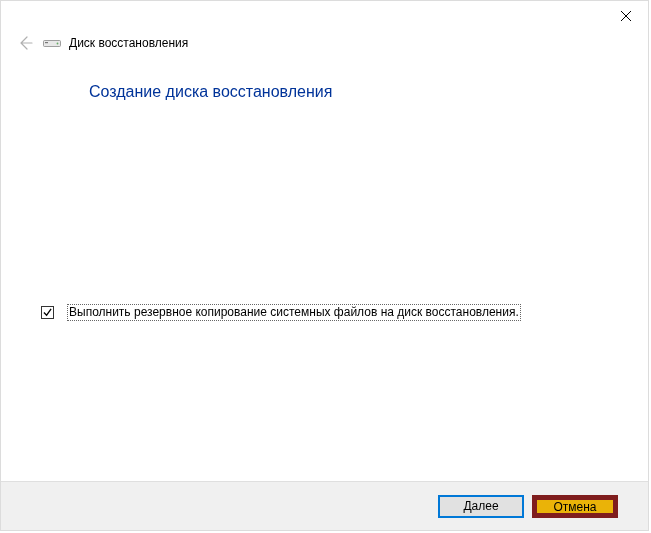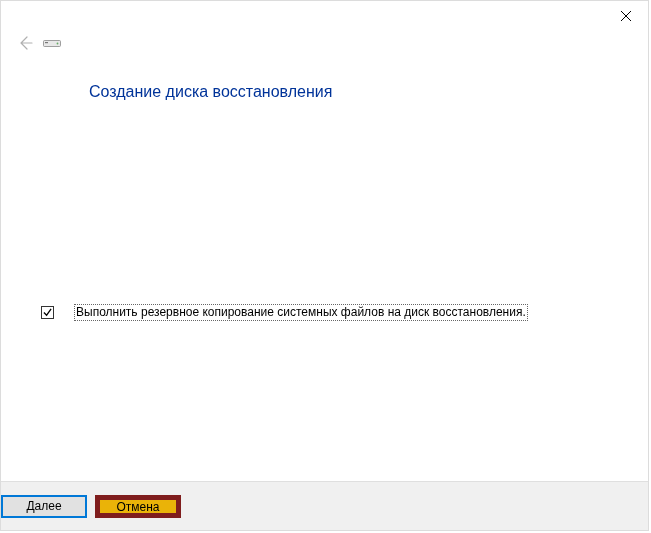--- a/index.html
+++ b/index.html
@@ -79,21 +79,21 @@
     line-height: 1.4;
     color: #000;
     margin: 0;
   }
   .checkbox-row {
     position: absolute;
     top: 303px;
     left: 40px;
     display: flex;
     align-items: center;
-    gap: 20px;
+    gap: 13px;
     text-align: right;
   }
   .checkbox {
     width: 13px;
     height: 13px;
     border: 1px solid #333;
     box-sizing: border-box;
     display: flex;
     align-items: center;
     justify-content: center;
@@ -110,20 +110,21 @@
   .footer {
     position: absolute;
     left: 0;
     right: 0;
     bottom: 0;
     height: 48px;
     border-top: 1px solid #dfdfdf;
     background: #f0f0f0;
     display: flex;
     align-items: center;
+    justify-content: flex-end;
     padding-right: 30px;
     gap: 8px;
   }
   .btn {
     min-width: 86px;
     height: 23px;
     font-size: 12px;
     font-family: inherit;
     background: #eab308;
     border: 5px solid #7f1d1d;
@@ -156,20 +157,21 @@
         <path d="M10 2 L4 8 L10 14 M4 8 L15 8" stroke="#b0b0b0" stroke-width="1.2" fill="none" stroke-linecap="round" stroke-linejoin="round"></path>
       </svg>
     </div>
     <div class="drive-icon">
       <svg viewBox="0 0 18 10">
         <rect x="0.5" y="2.5" width="17" height="6" rx="1" fill="#e8e8e8" stroke="#888" stroke-width="0.8"></rect>
         <rect x="2" y="4" width="3" height="1.2" fill="#777"></rect>
         <circle cx="14.5" cy="5.5" r="0.9" fill="#6a6"></circle>
       </svg>
     </div>
+    <div class="header-title">Диск восстановления</div>
   </div>
 
   <div class="content">
     <h1 class="main-heading">Создание диска восстановления</h1>
   </div>
 
   <div class="checkbox-row">
     <div class="checkbox">
       <svg viewBox="0 0 10 10">
         <path d="M1 5 L4 8 L9 1" stroke="#000" stroke-width="1.4" fill="none"></path>

